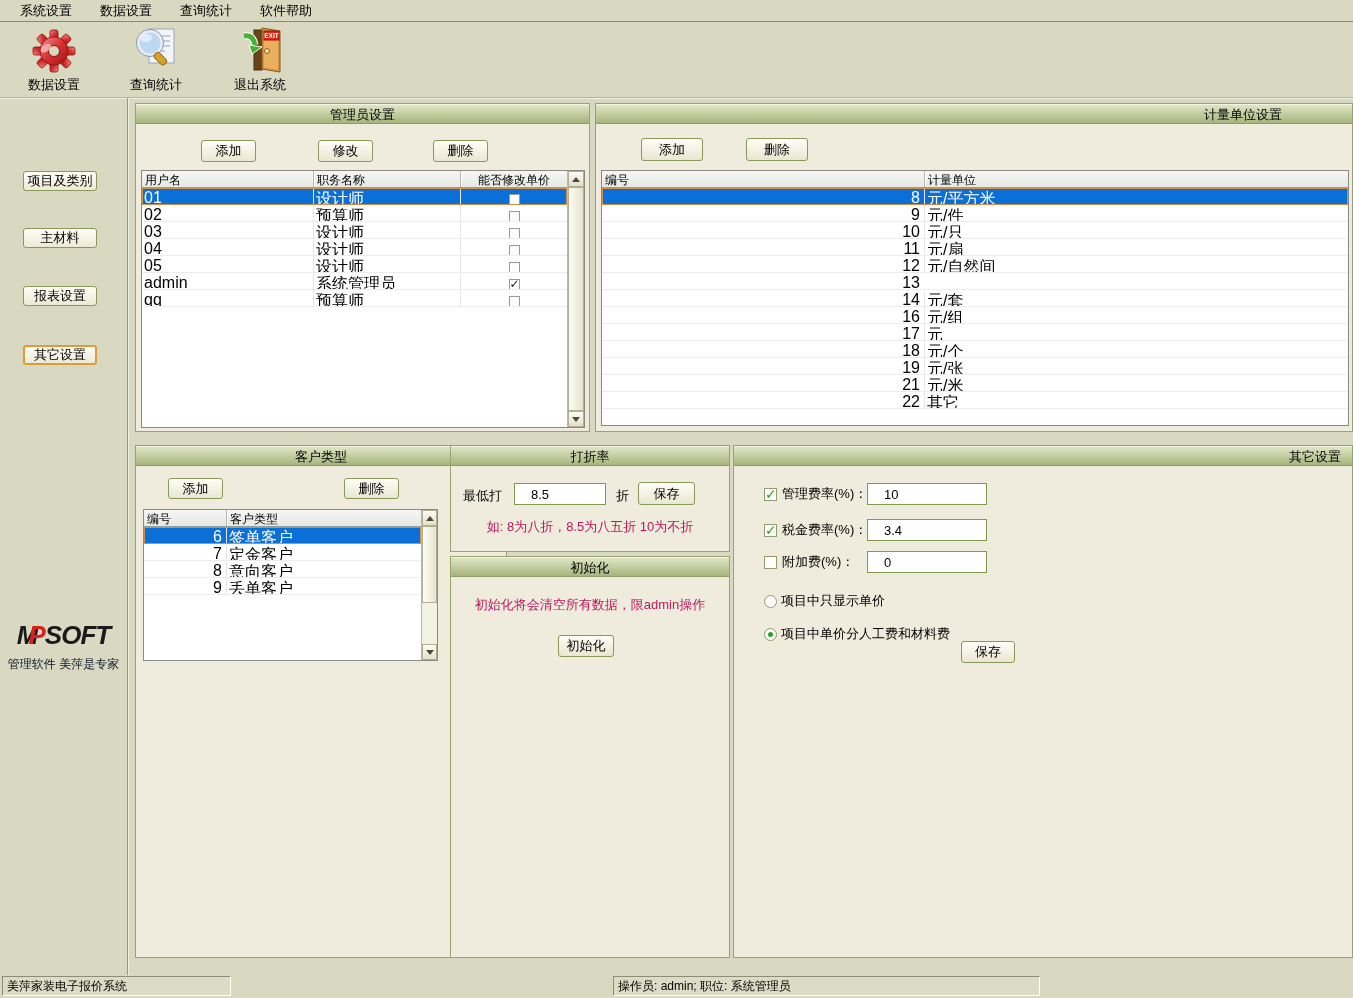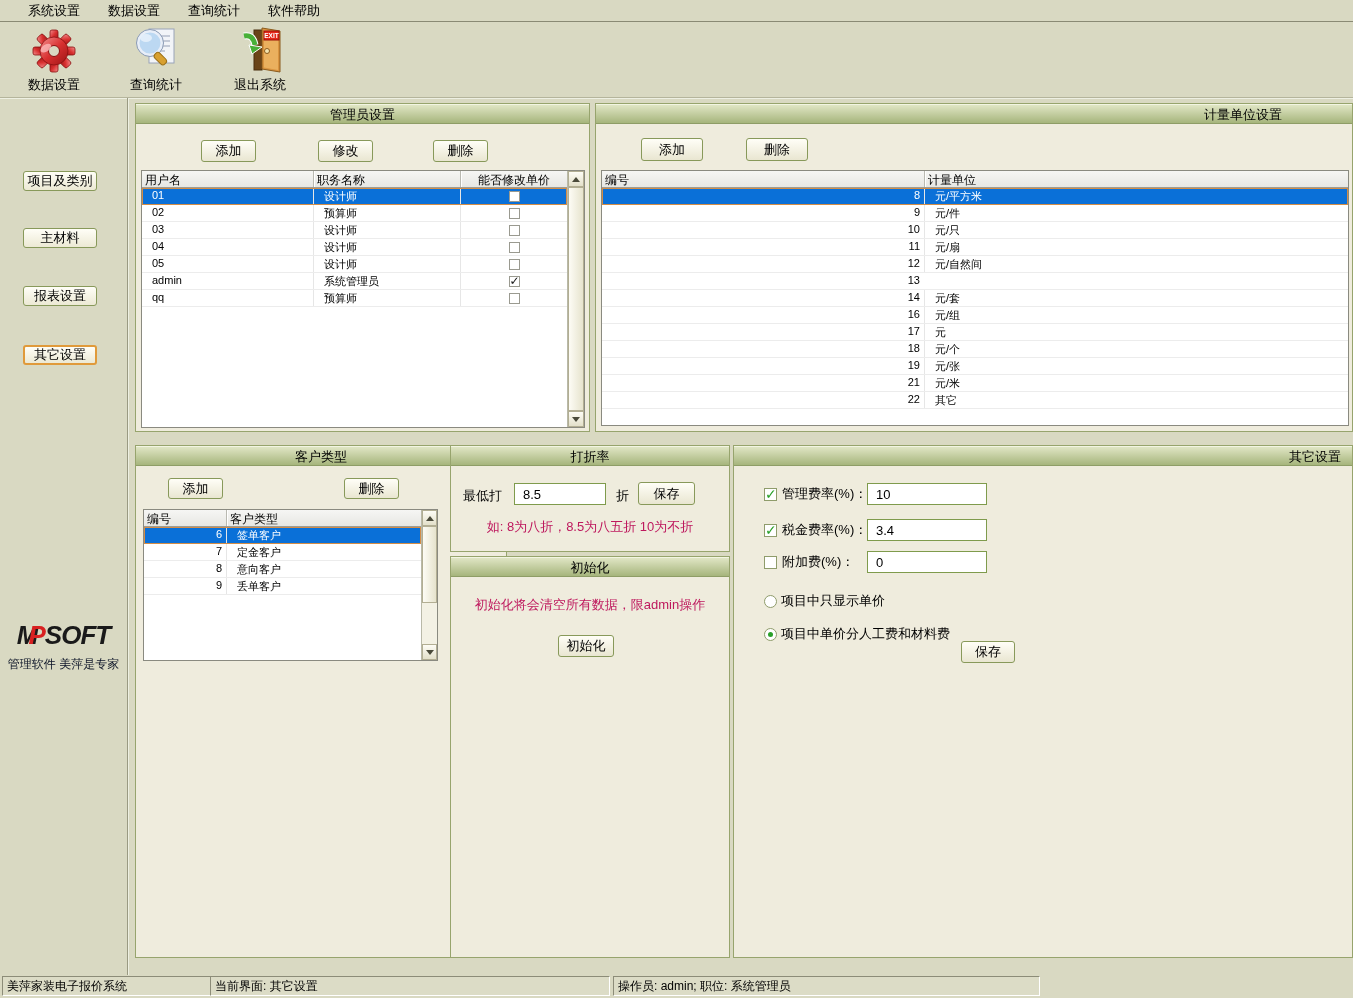--- a/index.html
+++ b/index.html
@@ -2,21 +2,21 @@
 <html><head>
 <meta charset="utf-8">
 <style>
   * { margin:0; padding:0; box-sizing:border-box; }
   html,body { width:1353px; height:998px; }
   body { font-family:"Liberation Sans","DejaVu Sans",sans-serif; font-size:12px; color:#000; }
   #window { position:relative; width:1353px; height:998px; background:#d9d9c2; overflow:hidden; }
 
   
   .menubar { position:absolute; left:0; top:0; width:1353px; height:22px;
-             border-bottom:1px solid #8a8a74; display:flex; align-items:center; padding-left:20px; }
+             border-bottom:1px solid #8a8a74; display:flex; align-items:center; padding-left:12px; }
   .menu-item { padding:2px 8px; margin-right:12px; font-size:13px; cursor:default; }
 
   
   .toolbar { position:absolute; left:0; top:23px; width:1353px; height:74px; }
   .tool { position:absolute; top:3px; width:68px; height:70px; display:flex; flex-direction:column;
           align-items:center; justify-content:flex-start; }
   .tool .ticon { width:48px; height:48px; display:block; }
   .tool .tlabel { font-size:13px; margin-top:2px; white-space:nowrap; }
   .hline { position:absolute; left:0; top:97px; width:1353px; height:2px;
            border-top:1px solid #b5b59c; border-bottom:1px solid #eef0e2; }
@@ -49,21 +49,21 @@
 
   
   .table { position:absolute; background:#fff; border:1px solid #8a8a80; display:flex; overflow:hidden; }
   .tbody { flex:1; }
   .thead { display:flex; height:17px; background:linear-gradient(#f6f6f4,#e7e7e3);
            border-bottom:1px solid #9c9c94; }
   .th { font-size:12px; padding:1px 3px; white-space:nowrap; overflow:hidden; }
   .th + .th { border-left:1px solid #b9b9b1; box-shadow:inset 1px 0 0 #fff; }
   .trow { display:flex; height:17px; border-bottom:1px solid #ececec; background:#fff; }
   .trow[data-selected="true"] { background:#0a70d8; color:#fff; outline:1px solid #d38d47; outline-offset:-1px; }
-  .c { padding:1px 10px; font-size:11px; white-space:nowrap; overflow:hidden; }
+  .c { padding:1px 2px; font-size:16px; white-space:nowrap; overflow:hidden; }
   .c + .c { border-left:1px solid #e6e6e6; }
   .num { text-align:right; padding-right:4px; }
 
   
   .at .c1,.at .h1 { width:171px; } .at .c2,.at .h2 { width:147px; } .at .c3,.at .h3 { width:107px; text-align:center; }
   
   .ut .c1,.ut .h1 { width:322px; } .ut .c2,.ut .h2 { flex:1; }
   
   .ct .c1,.ct .h1 { width:82px; } .ct .c2,.ct .h2 { flex:1; }
 
@@ -74,21 +74,21 @@
   .strack { flex:1; position:relative; }
   .sthumb { position:absolute; left:0; top:0; width:100%; background:linear-gradient(90deg,#fdfcf5,#e6e3cd);
             border:1px solid #b2ae93; }
   .tri-up { width:0; height:0; border-left:4px solid transparent; border-right:4px solid transparent;
             border-bottom:5px solid #4a4a3a; }
   .tri-down { width:0; height:0; border-left:4px solid transparent; border-right:4px solid transparent;
               border-top:5px solid #4a4a3a; }
 
   
   .tinput { position:absolute; height:22px; background:#fff; border:1px solid #7f9b4c;
-            font-size:13px; padding:2px 8px; font-family:"Liberation Sans","DejaVu Sans",sans-serif; }
+            font-size:13px; padding:2px 16px; font-family:"Liberation Sans","DejaVu Sans",sans-serif; }
   .cb { display:inline-block; width:13px; height:13px; background:#fff; border:1px solid #8f9c6b;
         position:relative; cursor:pointer; flex:none; }
   .cb[data-checked="true"]::after { content:"\2713"; position:absolute; left:0px; top:-3px;
         font-size:14px; font-weight:bold; color:#2aa02a; }
   .rowcb { display:inline-block; width:11px; height:11px; background:#fff; border:1px solid #9a9a90;
         position:relative; vertical-align:middle; margin-top:1px; cursor:pointer; }
   .rowcb[data-checked="true"]::after { content:"\2713"; position:absolute; left:0px; top:-3px;
         font-size:12px; font-weight:bold; color:#111; }
   .radio { display:inline-block; width:13px; height:13px; border:1px solid #8f9c6b; border-radius:50%;
         background:#fff; position:relative; cursor:pointer; flex:none; }
@@ -415,20 +415,17 @@
       <span class="radio" data-checked="true"></span>
       <span class="flabel" style="margin-left:4px;">项目中单价分人工费和材料费</span>
     </div>
 
     <div class="btn" style="left:227px; top:195px; width:54px; height:22px;">保存</div>
   </div>
 
   <div class="status-cell" style="left:2px; width:229px;">
       <span>美萍家装电子报价系统</span>
     </div>
-  <div class="status-cell" style="left:210px; width:400px;">
-      <span>当前界面: 其它设置</span>
-    </div>
   <div class="status-cell" style="left:613px; width:427px;">
       <span>操作员: admin; 职位: 系统管理员</span>
     </div>
 
 </div>
 
 </body></html>

